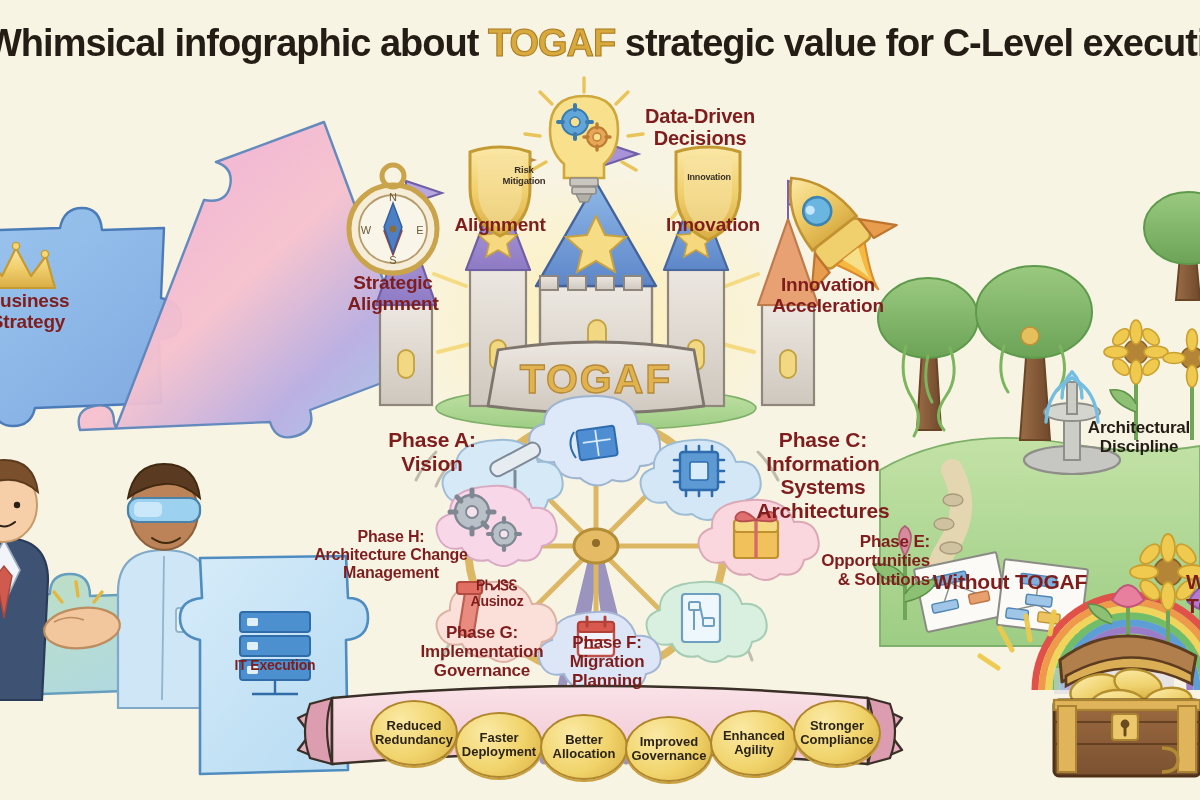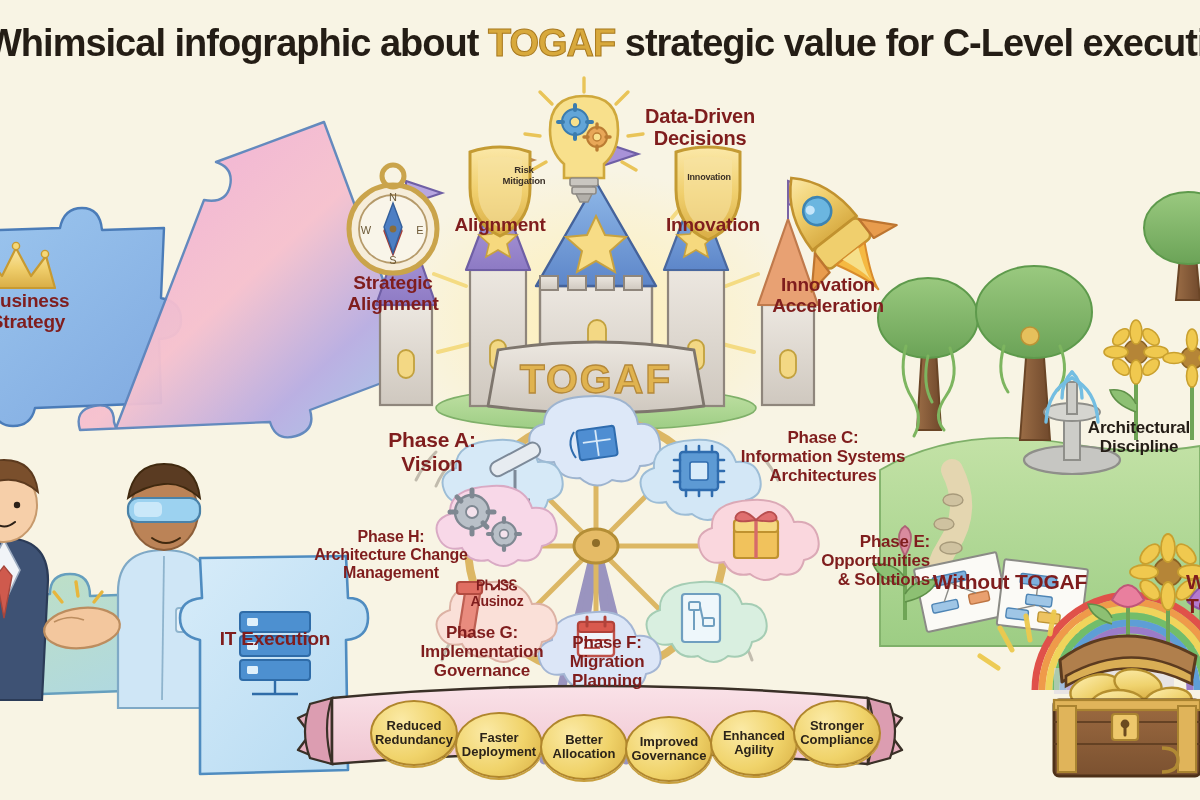--- a/index.html
+++ b/index.html
@@ -624,39 +624,39 @@
     <rect x="1178" y="706" width="18" height="66" fill="#e0b45a" stroke="#a98330" stroke-width="2"></rect>
     <rect x="1112" y="714" width="26" height="26" rx="3" fill="#edc76b" stroke="#a98330" stroke-width="2.2"></rect>
     <circle cx="1125" cy="724" r="4.4" fill="#6b4a1f"></circle>
     <path d="M1125 726 l0 9" stroke="#6b4a1f" stroke-width="3" stroke-linecap="round"></path>
     <path d="M1162 748 q16 0 16 12 q0 12 -16 12" fill="none" stroke="#b08a34" stroke-width="3.4"></path>
   </g>
 </svg>
 
 <div class="lbl" style="left:-52px;top:290px;width:160px;font-size:19px;">Business
 Strategy</div>
-<div class="lbl" style="left:195px;top:628px;width:160px;font-size:19px;text-align:center;">IT Execution</div>
+<div class="lbl" style="left:195px;top:658px;width:160px;font-size:14px;text-align:center;">IT Execution</div>
 
 <div class="lbl" style="left:323px;top:272px;width:140px;font-size:19px;">Strategic
 Alignment</div>
 <div class="lbl" style="left:435px;top:214px;width:130px;font-size:19px;">Alignment</div>
 <div class="lbl" style="left:470px;top:165px;width:60px;font-size:9.5px;color:#3a3027;padding-left:24px;">Risk
 Mitigation</div>
 <div class="lbl" style="left:625px;top:105px;width:150px;font-size:20px;">Data-Driven
 Decisions</div>
 <div class="lbl" style="left:648px;top:214px;width:130px;font-size:19px;">Innovation</div>
 <div class="lbl" style="left:678px;top:172px;width:62px;font-size:9px;color:#3a3027;">Innovation</div>
 <div class="lbl" style="left:758px;top:274px;width:140px;font-size:19px;">Innovation
 Acceleration</div>
 
 <div class="lbl" style="left:372px;top:428px;width:120px;font-size:21px;">Phase A:
 Vision</div>
 <div class="lbl" style="left:455px;top:578px;width:84px;font-size:14px;">ᏢᏂᏗᏕᏋ
 Ausinoz</div>
-<div class="lbl" style="left:740px;top:428px;width:166px;font-size:17px;">Phase C:
+<div class="lbl" style="left:740px;top:428px;width:166px;font-size:21px;">Phase C:
 Information Systems
 Architectures</div>
 <div class="lbl" style="left:800px;top:532px;width:130px;font-size:17px;text-align:right;">Phase E:
 Opportunities
 &amp; Solutions</div>
 <div class="lbl" style="left:552px;top:633px;width:110px;font-size:17px;">Phase F:
 Migration
 Planning</div>
 <div class="lbl" style="left:400px;top:623px;width:164px;font-size:17px;">Phase G:
 Implementation

